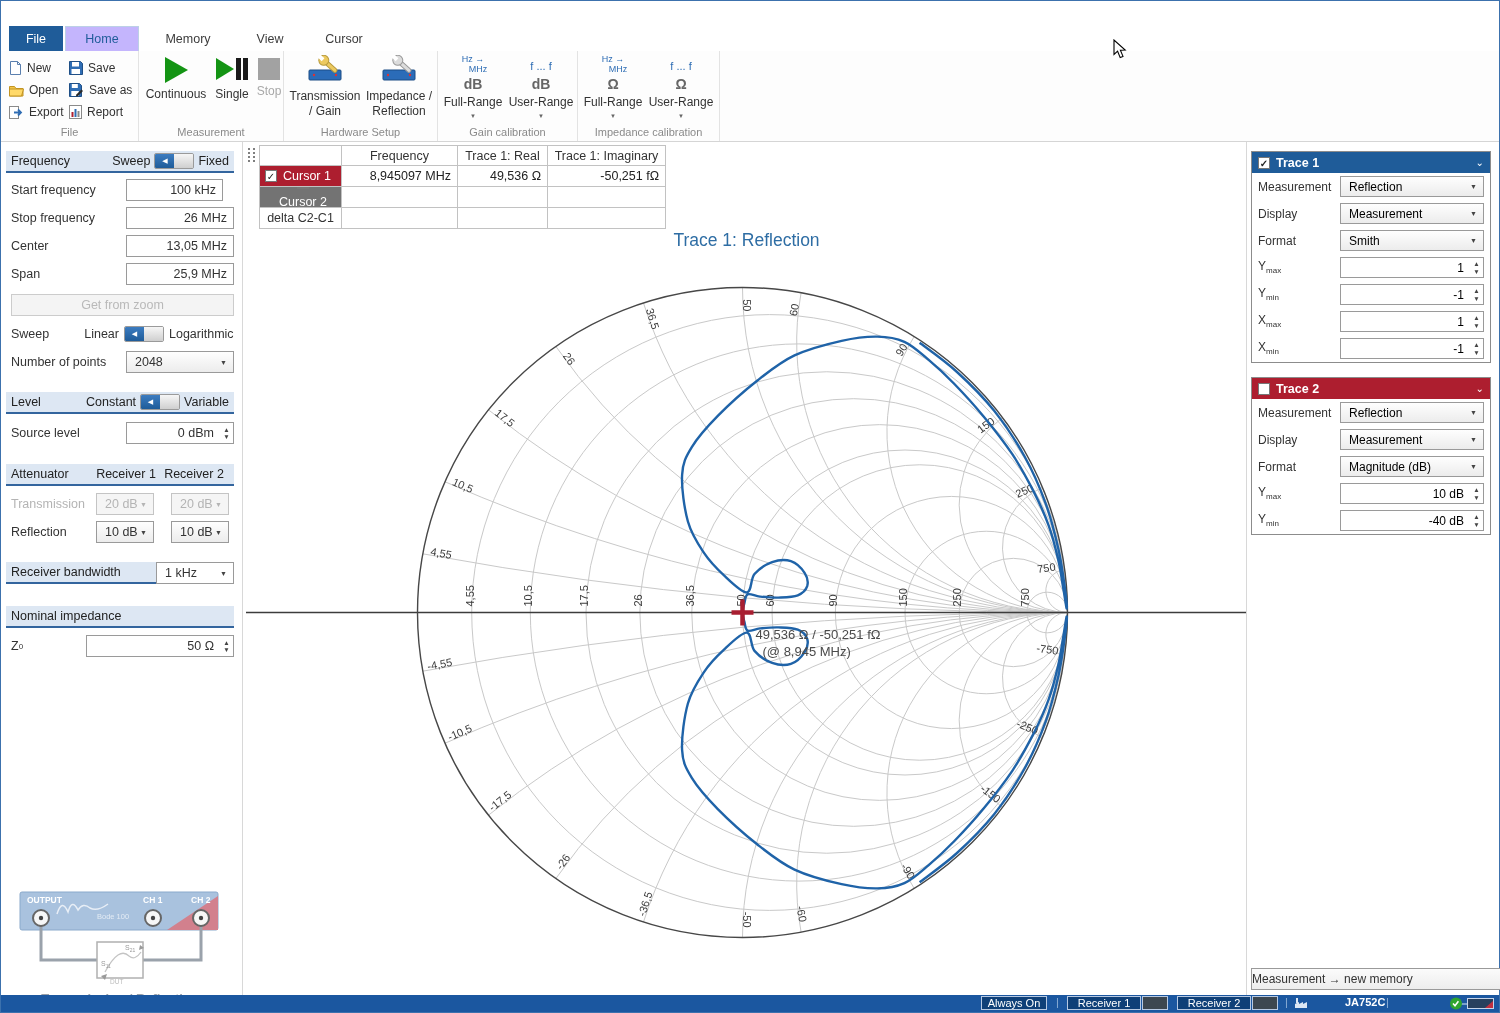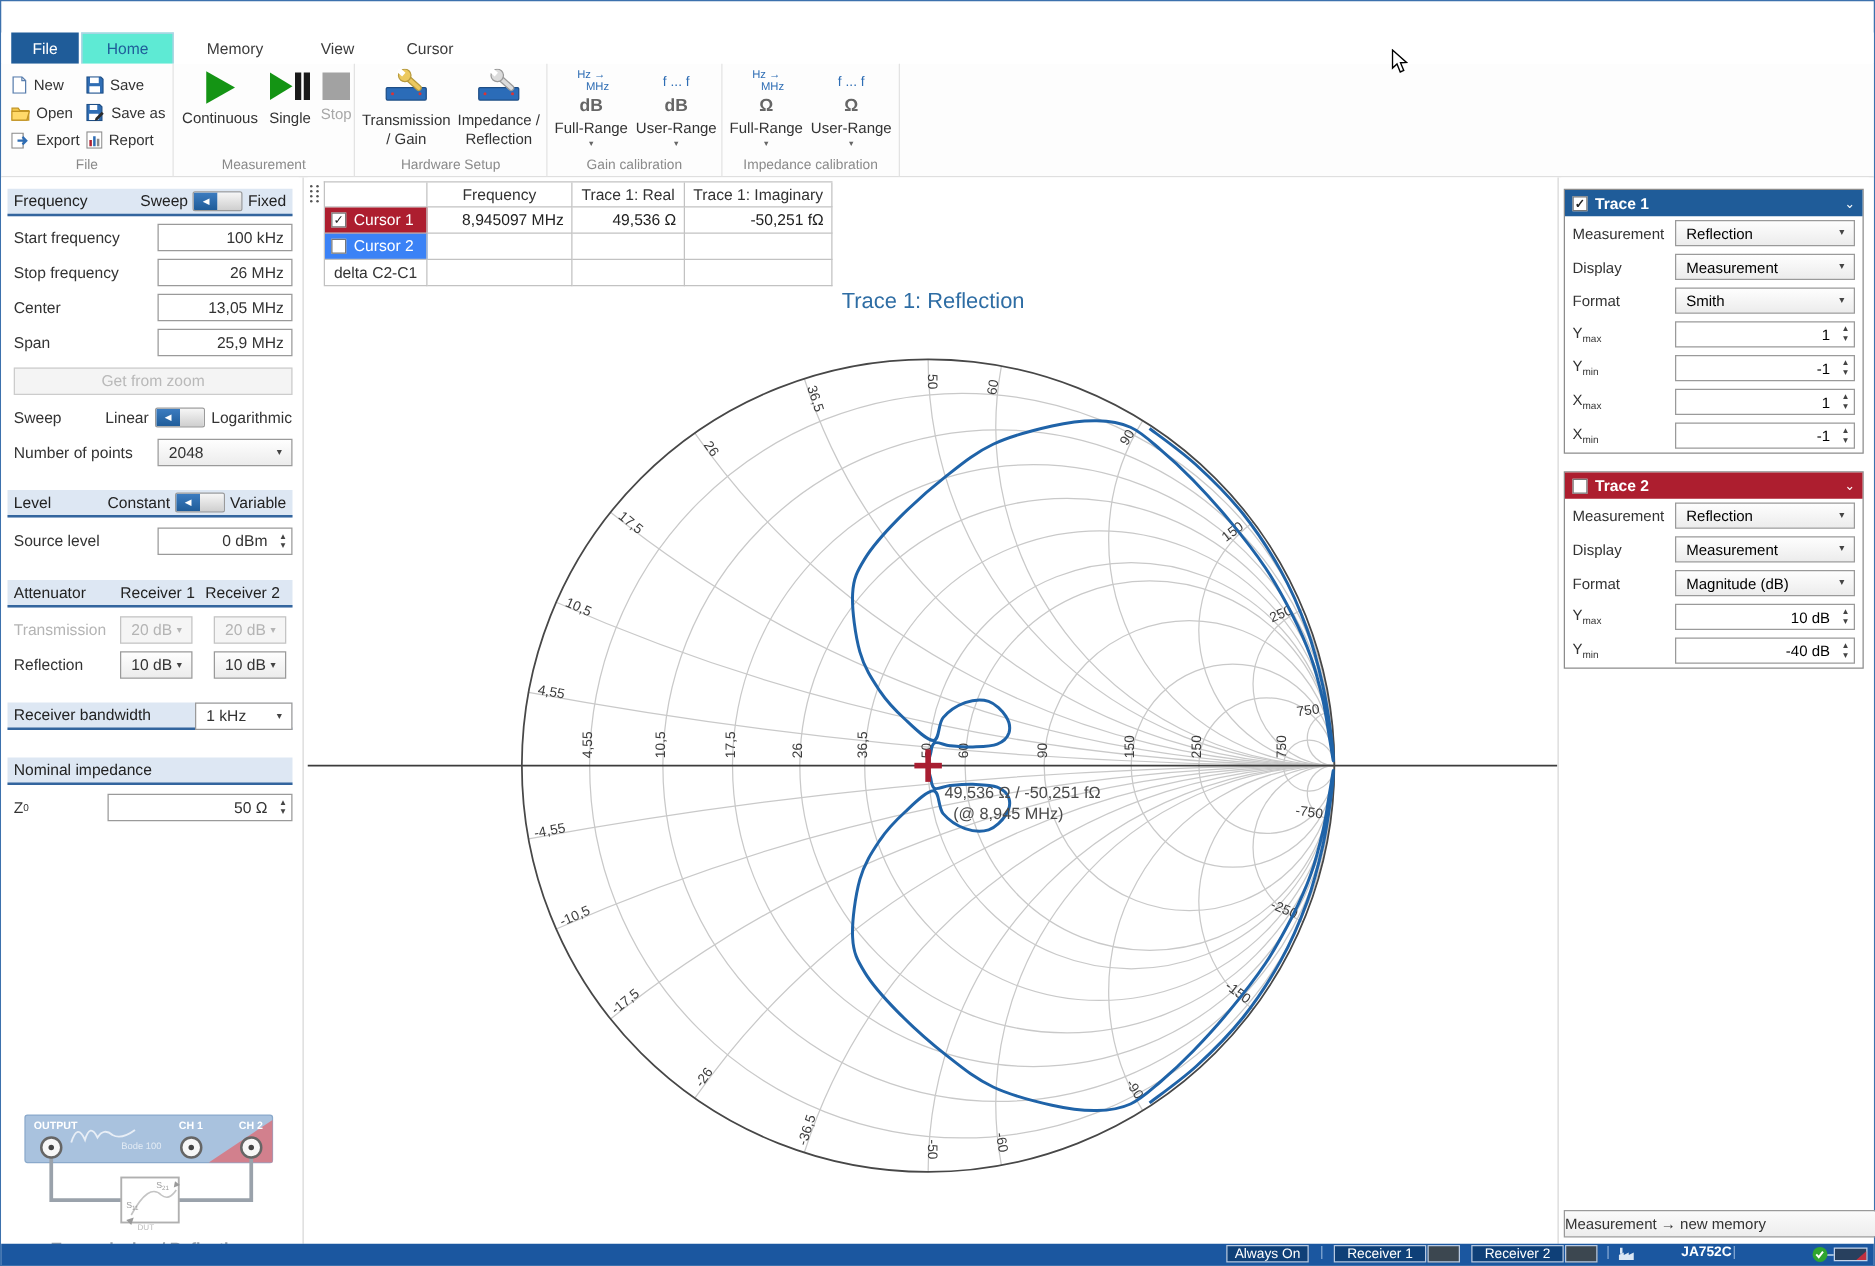--- a/index.html
+++ b/index.html
@@ -16,21 +16,21 @@
   .tb-icons { position:absolute; right:8px; top:2px; display:flex; gap:14px; align-items:center; height:20px; }
   .tb-ico { color:#9a9a9a; font-size:13px; width:18px; text-align:center; cursor:default; }
   .circ { display:inline-block; width:13px; height:13px; border:1px solid #9a9a9a; border-radius:50%; font-size:9px; line-height:12px; color:#9a9a9a; text-align:center; }
   .winctl { color:#8a8a8a; font-size:12px; width:20px; text-align:center; }
   .maxbox { display:inline-block; width:9px; height:9px; border:1px solid #8a8a8a; }
 
   
   .tabrow { position:absolute; top:25px; left:0; right:0; height:25px; background:#fff; }
   .rtab { position:absolute; top:0; height:25px; display:flex; align-items:center; justify-content:center; font-size:12.5px; color:#3c3c3c; }
   .rtab.file { background:#1f5c99; color:#fff; }
-  .rtab.active { border:1px solid #bcd0e6; border-bottom:none; color:#1f5c99; background:#5eead4; }
+  .rtab.active { border:1px solid #bcd0e6; border-bottom:none; color:#1f5c99; background:#c4b5fd; }
   .ribbon-collapse { position:absolute; right:10px; top:31px; }
 
   
   .ribbon { position:absolute; top:50px; left:0; right:0; height:91px; background:#fdfdfd; border-bottom:1px solid #d5d5d5; }
   .rgroup { position:absolute; top:0; height:90px; border-right:1px solid #e3e3e3; }
   .gcaption { position:absolute; bottom:3px; left:0; right:0; text-align:center; font-size:11px; color:#8a8a8a; }
   .fitem { display:flex; align-items:center; gap:5px; height:22px; font-size:12px; color:#333; cursor:default; }
   .bigbtn { position:absolute; top:4px; text-align:center; font-size:12px; color:#333; }
   .bigbtn .blabel { margin-top:4px; line-height:1.25; }
   .bigbtn.disabled .blabel { color:#a8a8a8; }
@@ -75,21 +75,21 @@
   .chartpanel { position:absolute; left:245px; top:0; width:1000px; bottom:0; background:#fff; }
   .grip { position:absolute; left:2px; top:6px; width:8px; display:grid; grid-template-columns:3px 3px; gap:2px; }
   .grip i { width:2px; height:2px; background:#555; border-radius:50%; }
 
   .ctable { position:absolute; left:13px; top:3px; display:grid; grid-template-columns:82px 116px 90px 118px; grid-template-rows:20px 21px 21px 21px; border-top:1px solid #c2c2c2; border-left:1px solid #c2c2c2; background:#fff; font-size:12.5px; }
   .ct-cell { border-right:1px solid #c2c2c2; border-bottom:1px solid #c2c2c2; display:flex; align-items:center; }
   .ct-h { justify-content:center; color:#333; }
   .ct-v { justify-content:flex-end; padding-right:6px; color:#222; }
   .ct-name { padding-left:5px; gap:6px; color:#fff; }
   .ct-name.r1 { background:#ad1e2f; }
-  .ct-name.r2 { background:#3b82f6; }
+  .ct-name.r2 { background:#737373;flex-direction:column; }
   .ct-name.r3 { color:#333; justify-content:center; padding-left:0; }
   .cb { width:12px; height:12px; background:#fff; border:1px solid #777; font-size:10px; line-height:11px; text-align:center; color:#222; }
   .cb.on::after { content:"✓"; }
 
   
   .rightpanel { position:absolute; left:1248px; top:0; width:246px; bottom:0; background:#fff; }
   .tcard { position:absolute; left:2px; width:240px; border:1px solid #8c8c8c; background:#fff; }
   .tcard-h { height:21px; display:flex; align-items:center; padding:0 6px; gap:6px; color:#fff; font-size:12.5px; font-weight:bold; }
   .tcard-h .chev { margin-left:auto; font-size:10px; font-weight:normal; }
   .trow { height:27px; display:flex; align-items:center; padding:0 6px; }
@@ -276,21 +276,21 @@
       <div class="hdr" style="top:9px;">
         <span>Frequency</span>
         <span style="margin-left:auto;">Sweep</span>
         <span class="tog" style="margin:0 4px;">
             <span class="on">◀</span>
             <span class="off"></span>
           </span>
         <span>Fixed</span>
       </div>
       <div class="srow" style="top:37px;left:10px;">Start frequency</div>
-      <div class="sinput" style="position:absolute;top:37px;left:125px;width:108px;">
+      <div class="sinput" style="position:absolute;top:37px;left:125px;width:97px;">
           <span class="val">100 kHz</span>
         </div>
       <div class="srow" style="top:65px;left:10px;">Stop frequency</div>
       <div class="sinput" style="position:absolute;top:65px;left:125px;width:108px;">
           <span class="val">26 MHz</span>
         </div>
       <div class="srow" style="top:93px;left:10px;">Center</div>
       <div class="sinput" style="position:absolute;top:93px;left:125px;width:108px;">
           <span class="val">13,05 MHz</span>
         </div>

